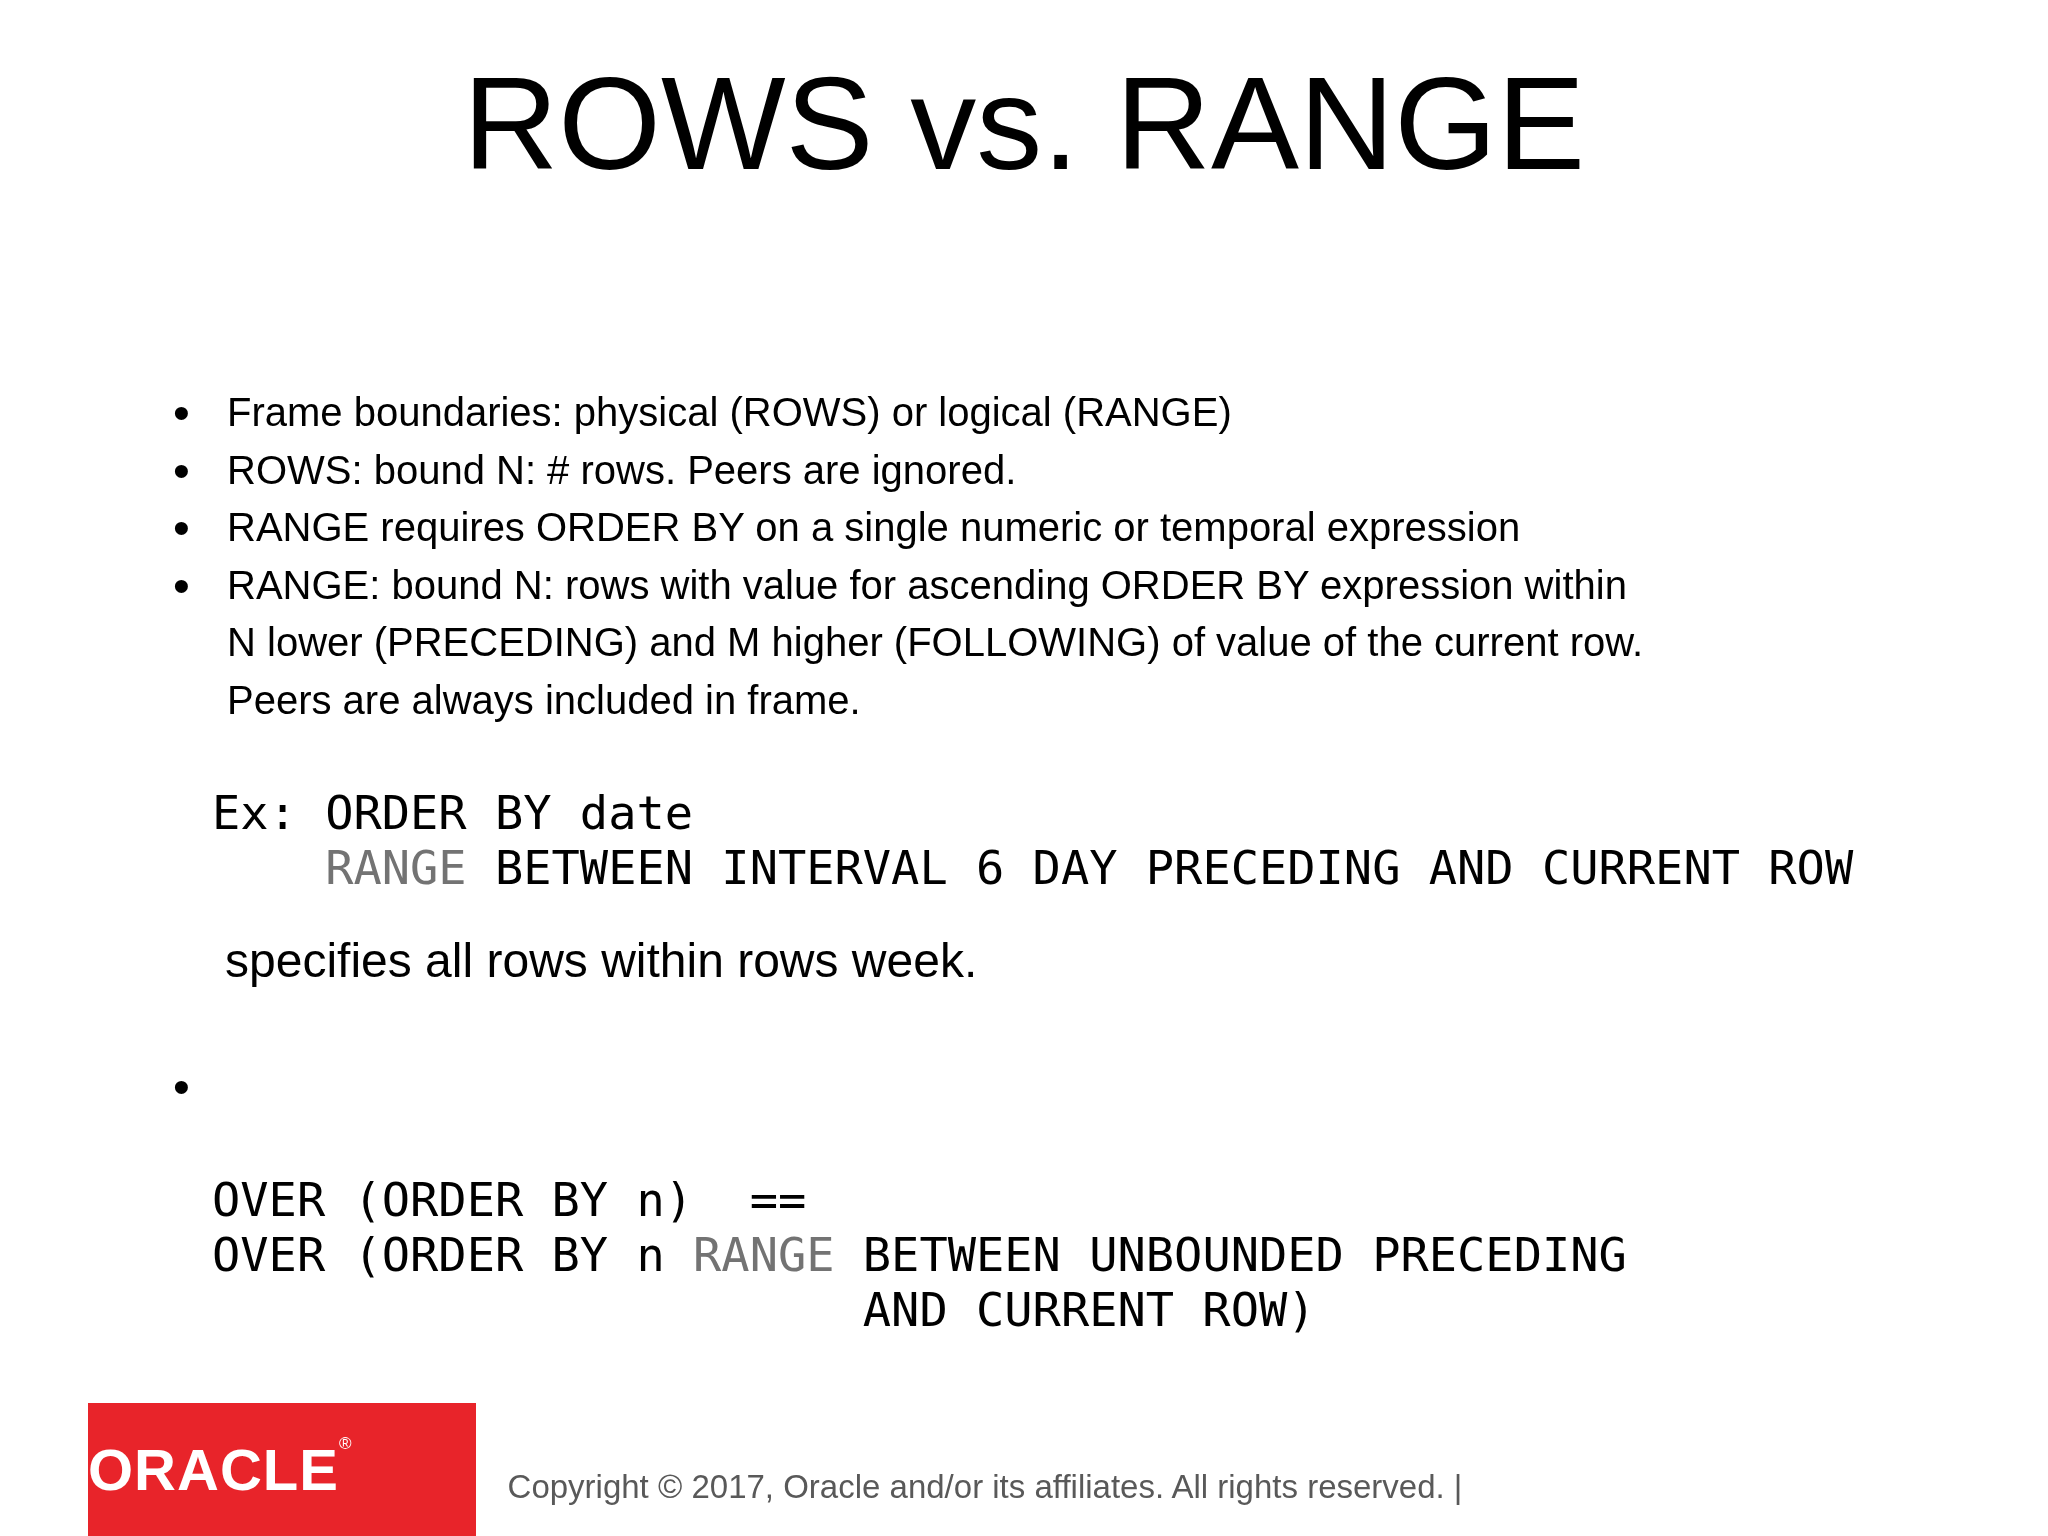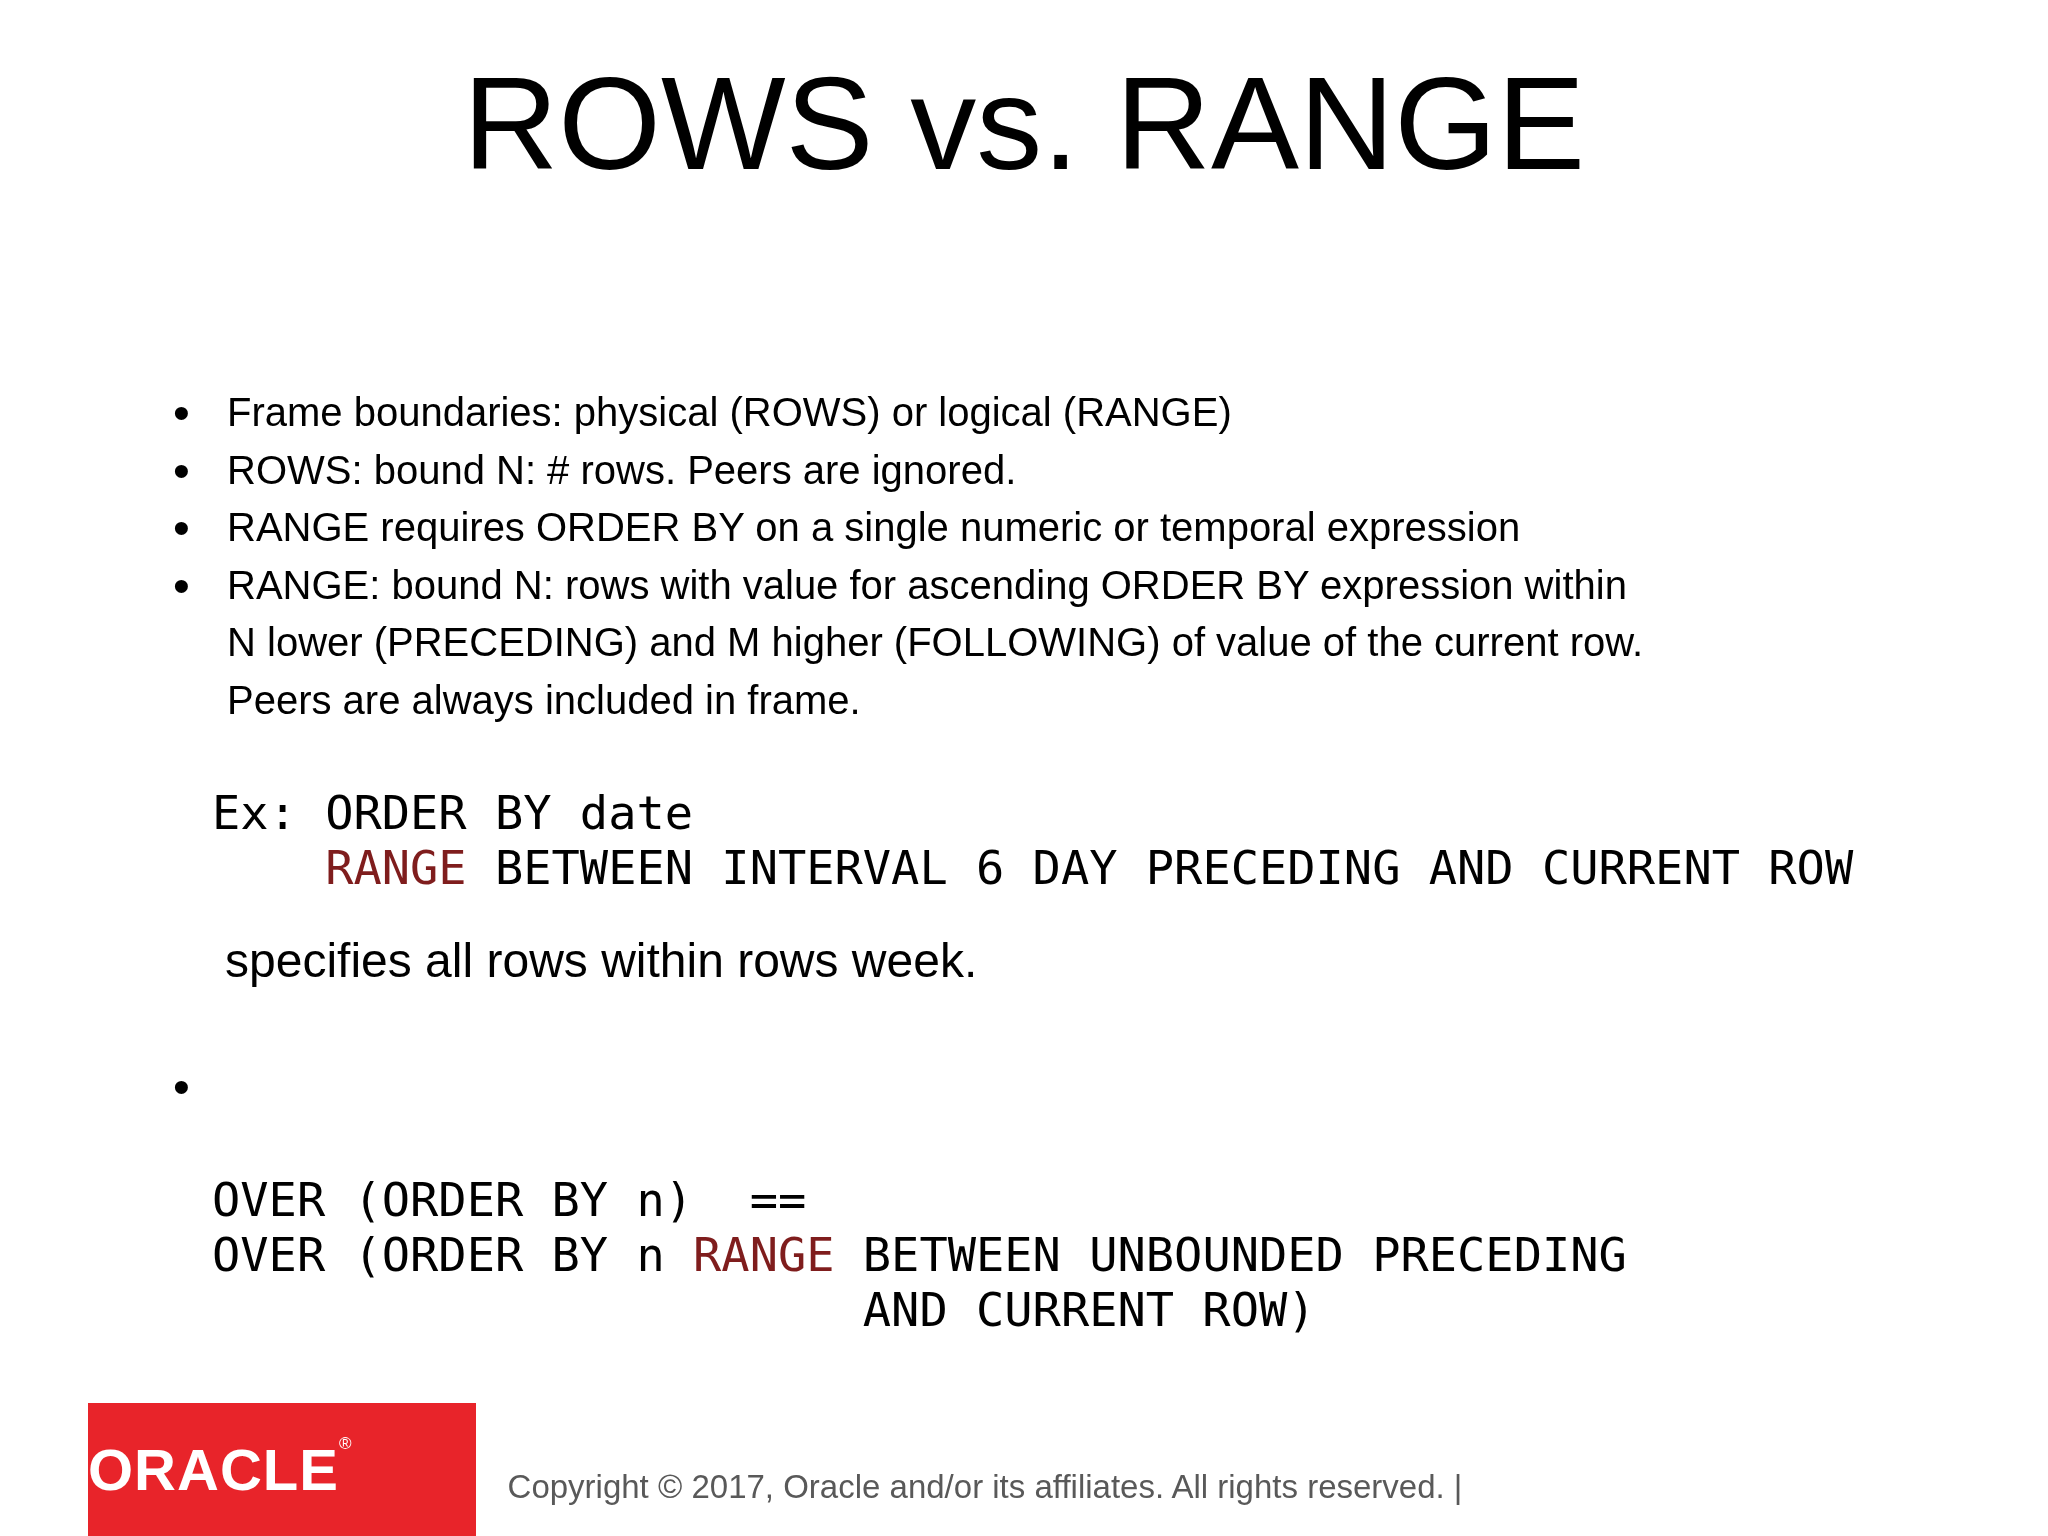--- a/index.html
+++ b/index.html
@@ -55,21 +55,21 @@
     left: 212px;
     margin: 0;
     font-family: "DejaVu Sans Mono", "Liberation Mono", monospace;
     font-size: 47px;
     line-height: 55px;
     white-space: pre;
     color: #000000;
   }
   .code1 { top: 785px; }
   .code2 { top: 1172px; }
-  .code .kw { color: #7f1d1d; margin-top: 29px; }
+  .code .kw { color: #737373; margin-top: 29px; }
   .note {
     position: absolute;
     left: 225px;
     top: 932px;
     font-size: 48px;
     line-height: 57.5px;
     white-space: pre;
   }
   .default-bullet {
     position: absolute;

